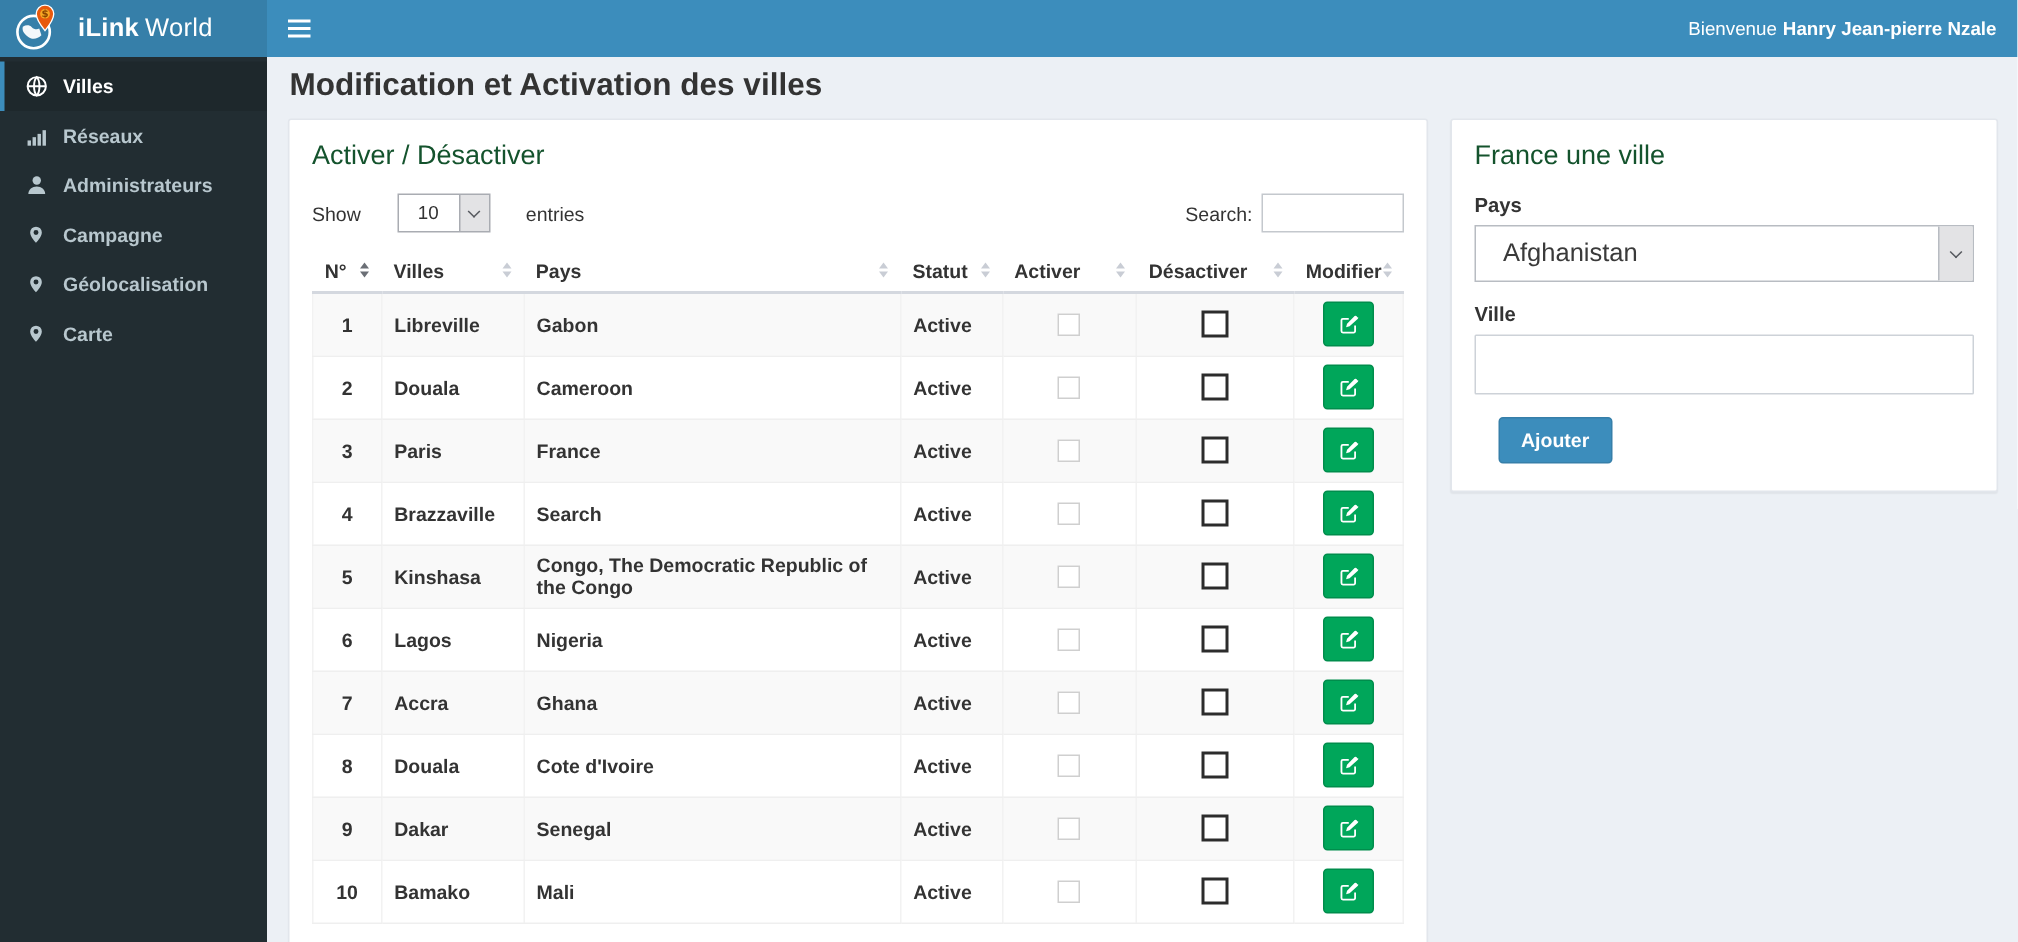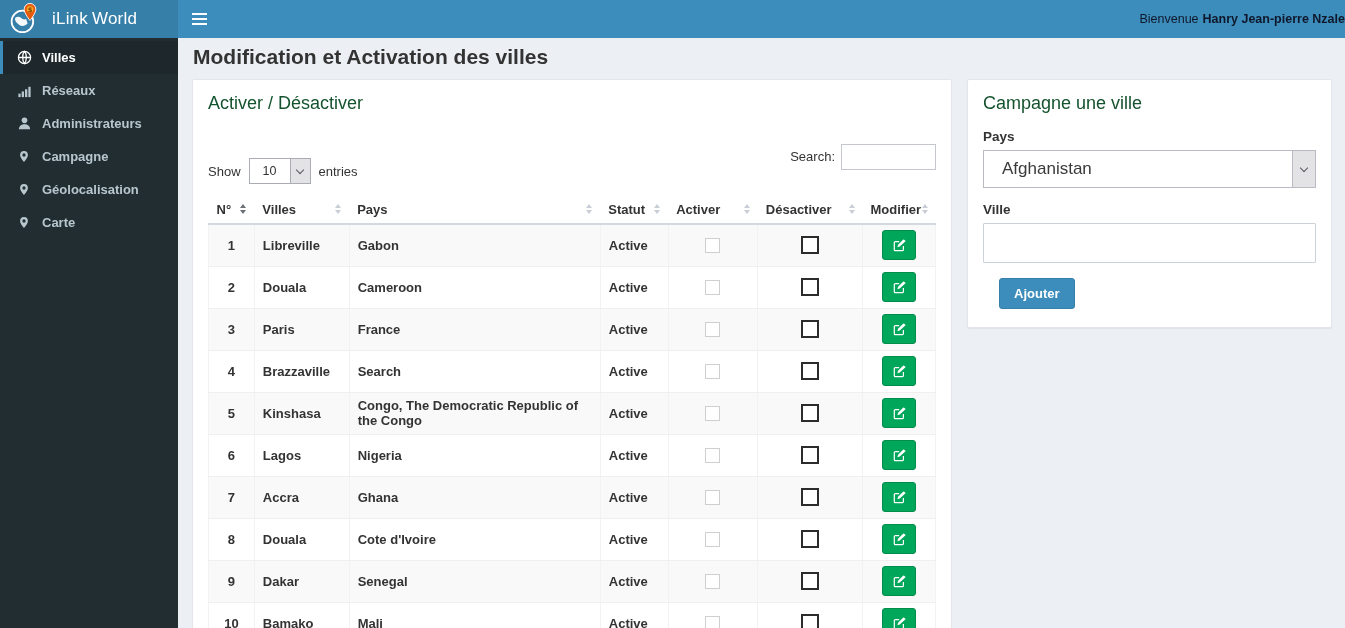--- a/index.html
+++ b/index.html
@@ -7,47 +7,47 @@
     --sidebar_text:#b8c7ce; --content_bg:#ecf0f5; --green:#00a65a; --pagination_active:#3c8dbc;
   }
   *{margin:0;padding:0;box-sizing:border-box;}
   html,body{width:1345px;height:628px;overflow:hidden;}
   body{font-family:"Liberation Sans","DejaVu Sans",sans-serif;background:var(--content_bg);color:#333;position:relative;}
 
   
   .topbar{position:absolute;top:0;left:0;width:1345px;height:38px;display:flex;z-index:5;}
   .logo-area{width:178px;height:38px;background:var(--logo_bg);display:flex;align-items:center;padding-left:8px;cursor:pointer;}
   .brand-text{color:#fff;font-size:17px;margin-left:12px;letter-spacing:.2px;}
-  .brand-text b{font-weight:400;}
+  .brand-text b{font-weight:700;}
   .brand-text .lite{font-weight:300;margin-left:4px;}
   .nav-rest{flex:1;height:38px;background:var(--topbar);display:flex;align-items:center;justify-content:space-between;}
   .hamburger{width:42px;height:38px;display:flex;flex-direction:column;justify-content:center;align-items:center;gap:3px;cursor:pointer;}
   .hamburger span{display:block;width:15px;height:2px;background:#fff;}
-  .welcome{color:#0f172a;font-size:12.5px;}
+  .welcome{color:#ffffff;font-size:12.5px;padding-right:14px;}
   .welcome b{font-weight:700;margin-left:4px;}
 
   
   .sidebar{position:absolute;top:38px;left:0;width:178px;height:590px;background:var(--sidebar);}
   .sidebar ul{list-style:none;padding-top:3px;}
   .sidebar li{display:flex;align-items:center;gap:10px;padding:9px 16px;font-size:13px;font-weight:700;color:var(--sidebar_text);cursor:pointer;}
   .sidebar li.active{background:var(--sidebar_active);color:#fff;border-left:3px solid var(--topbar);padding-left:13px;}
   .sidebar li .ic{display:flex;width:16px;justify-content:center;flex:0 0 16px;}
 
   
   .main{position:absolute;top:32px;left:178px;width:1302px;height:590px;padding:0 13px 0 14px;}
   h1.page-title{font-size:21px;font-weight:600;color:#333;margin:13px 0 10px 1px;}
   .content-row{display:flex;gap:15px;align-items:flex-start;}
   .panel{background:#fff;border:1px solid #e2e6ec;box-shadow:0 1px 1px rgba(0,0,0,.05);border-radius:2px;}
   .main-panel{width:760px;min-height:560px;padding:13px 15px;}
   .add-panel{width:365px;padding:13px 15px 18px;}
   h2.panel-title{font-size:18px;font-weight:400;color:#14532d;margin-bottom:15px;}
 
   
   .dt-controls{display:flex;justify-content:space-between;align-items:center;margin-bottom:12px;font-size:13px;color:#333;}
-  .length{display:flex;align-items:center;gap:8px;margin-top:29px;}
+  .length{display:flex;align-items:center;gap:24px;}
   .select-sm{display:inline-flex;width:62px;height:26px;border:1px solid #a9acb2;background:#fff;align-items:center;cursor:pointer;}
   .select-sm .val{flex:1;text-align:center;font-size:12.5px;}
   .select-sm .arrow-box{width:20px;height:24px;background:#e3e3e5;border-left:1px solid #a9acb2;display:flex;align-items:center;justify-content:center;}
   .chev{display:inline-block;width:6px;height:6px;border-right:1.6px solid #55585e;border-bottom:1.6px solid #55585e;transform:rotate(45deg);margin-top:-3px;}
   .search-wrap{display:flex;align-items:center;gap:6px;}
   .search-wrap input{width:95px;height:26px;border:1px solid #c4c8cd;padding:0 6px;font-size:13px;outline:none;}
 
   
   table{width:100%;border-collapse:collapse;font-size:13px;}
   th{font-weight:700;text-align:left;color:#333;padding:6px 8px;border-bottom:2px solid #d4d8df;white-space:nowrap;}
@@ -388,21 +388,21 @@
                     </svg>
                   </span>
                 </button></td>
             </tr>
           </tbody>
       </table>
 
     </section>
 
     <section class="panel add-panel">
-      <h2 class="panel-title">Campagne une ville</h2>
+      <h2 class="panel-title">France une ville</h2>
 
       <label class="field-label">Pays</label>
       <div class="select-lg">
         <span class="val">Afghanistan</span>
         <span class="arrow-box">
             <i class="chev"></i>
           </span>
       </div>
 
       <label class="field-label">Ville</label>

